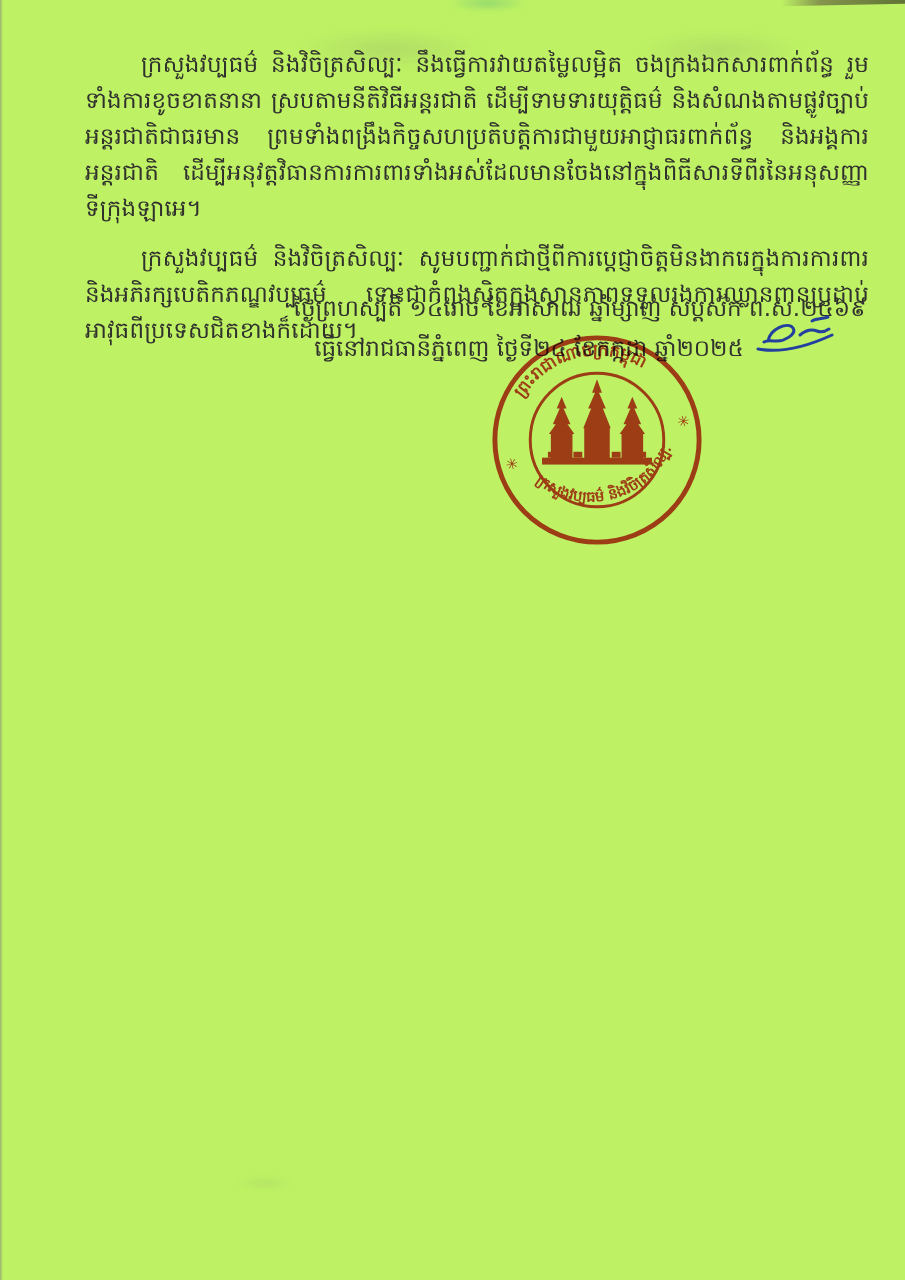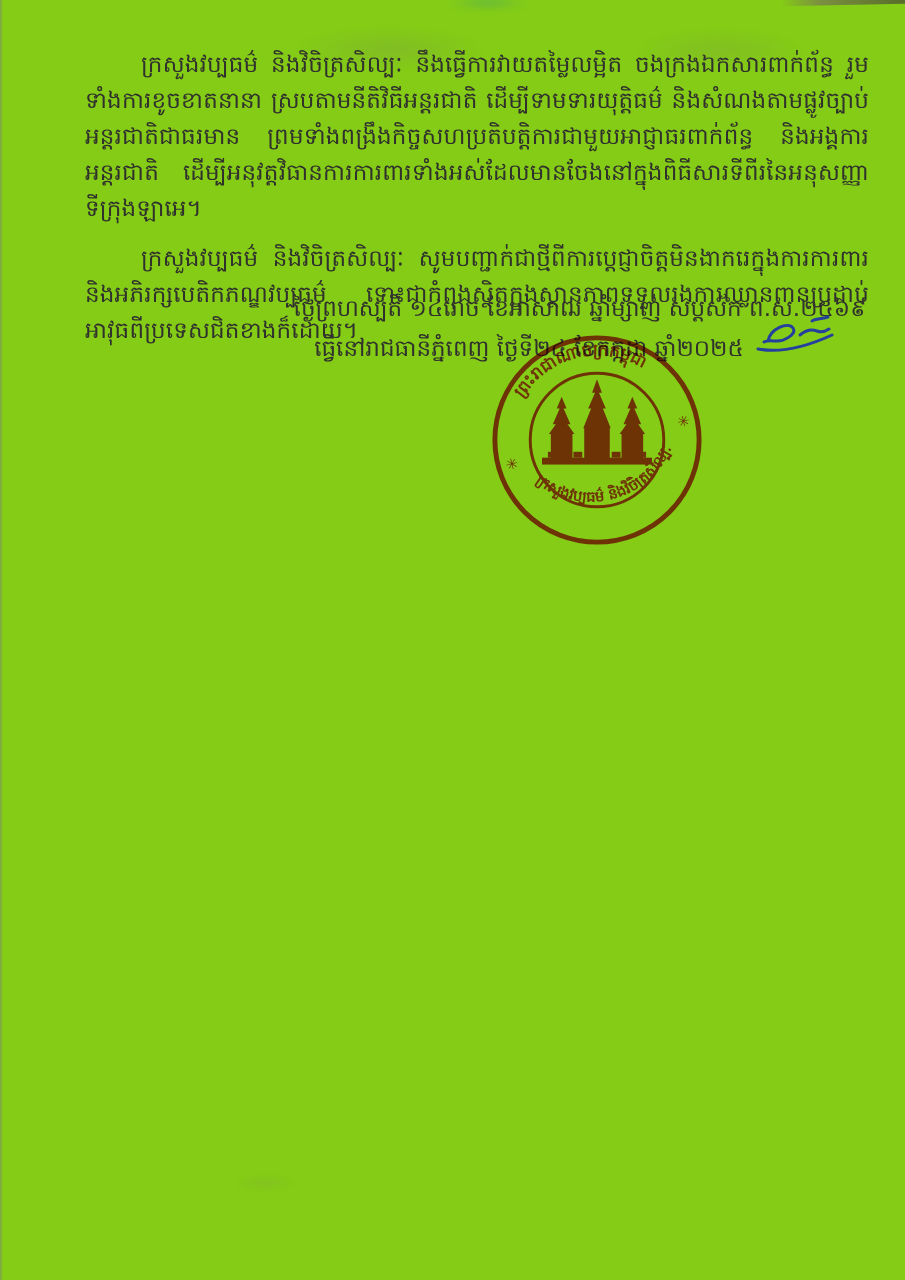--- a/index.html
+++ b/index.html
@@ -1,20 +1,20 @@
 <!DOCTYPE html>
 <html><head>
 <meta charset="utf-8">
 <style>
   html,body{margin:0;padding:0;background:#8a8a8a;}
   .page{
     position:relative;
     width:905px;height:1280px;
     margin:0 auto;
-    background:#84cc16;
+    background:#bef264;
     overflow:hidden;
     font-family:"DejaVu Sans",sans-serif;
     color:#30302d;
   }
   
   .edge-left{
     position:absolute;left:0;top:0;width:3px;height:1280px;
     background:linear-gradient(to right,#7c7c7c,rgba(200,200,200,0));
     opacity:.55;
   }

